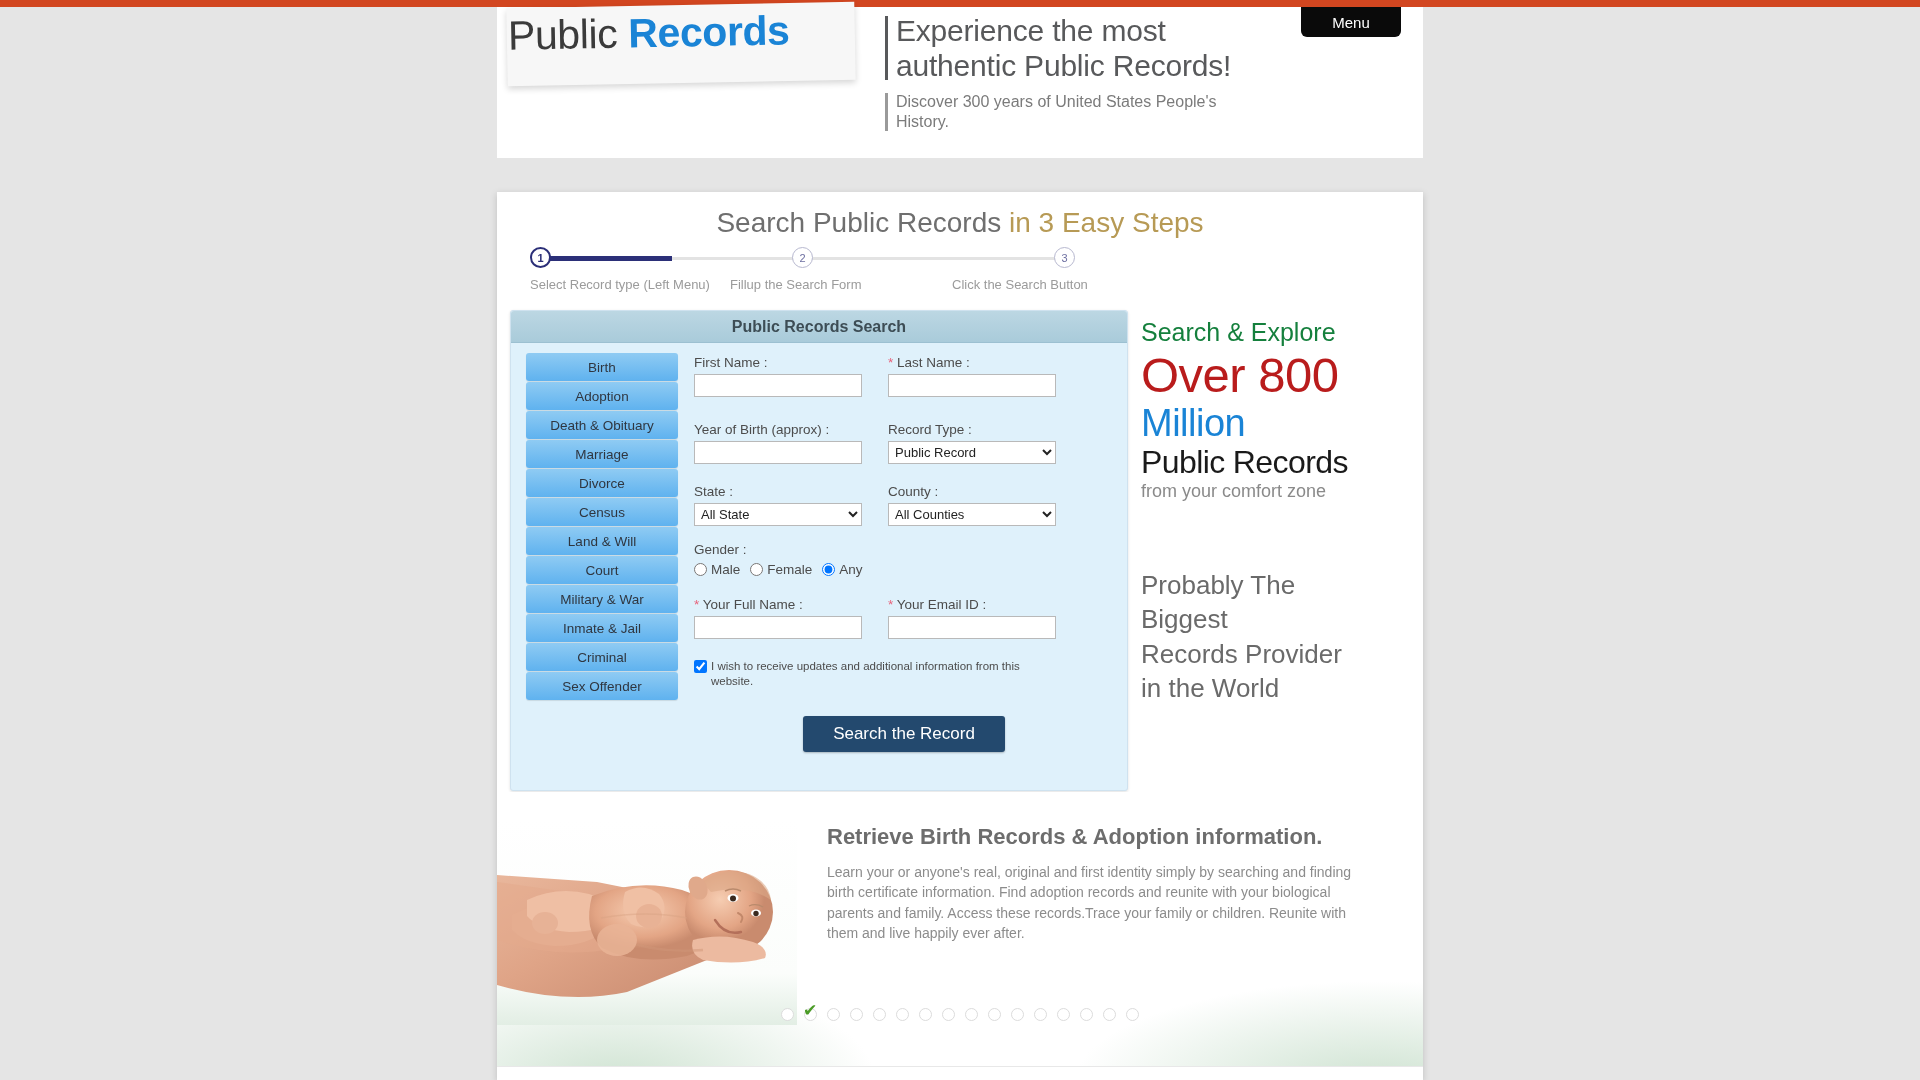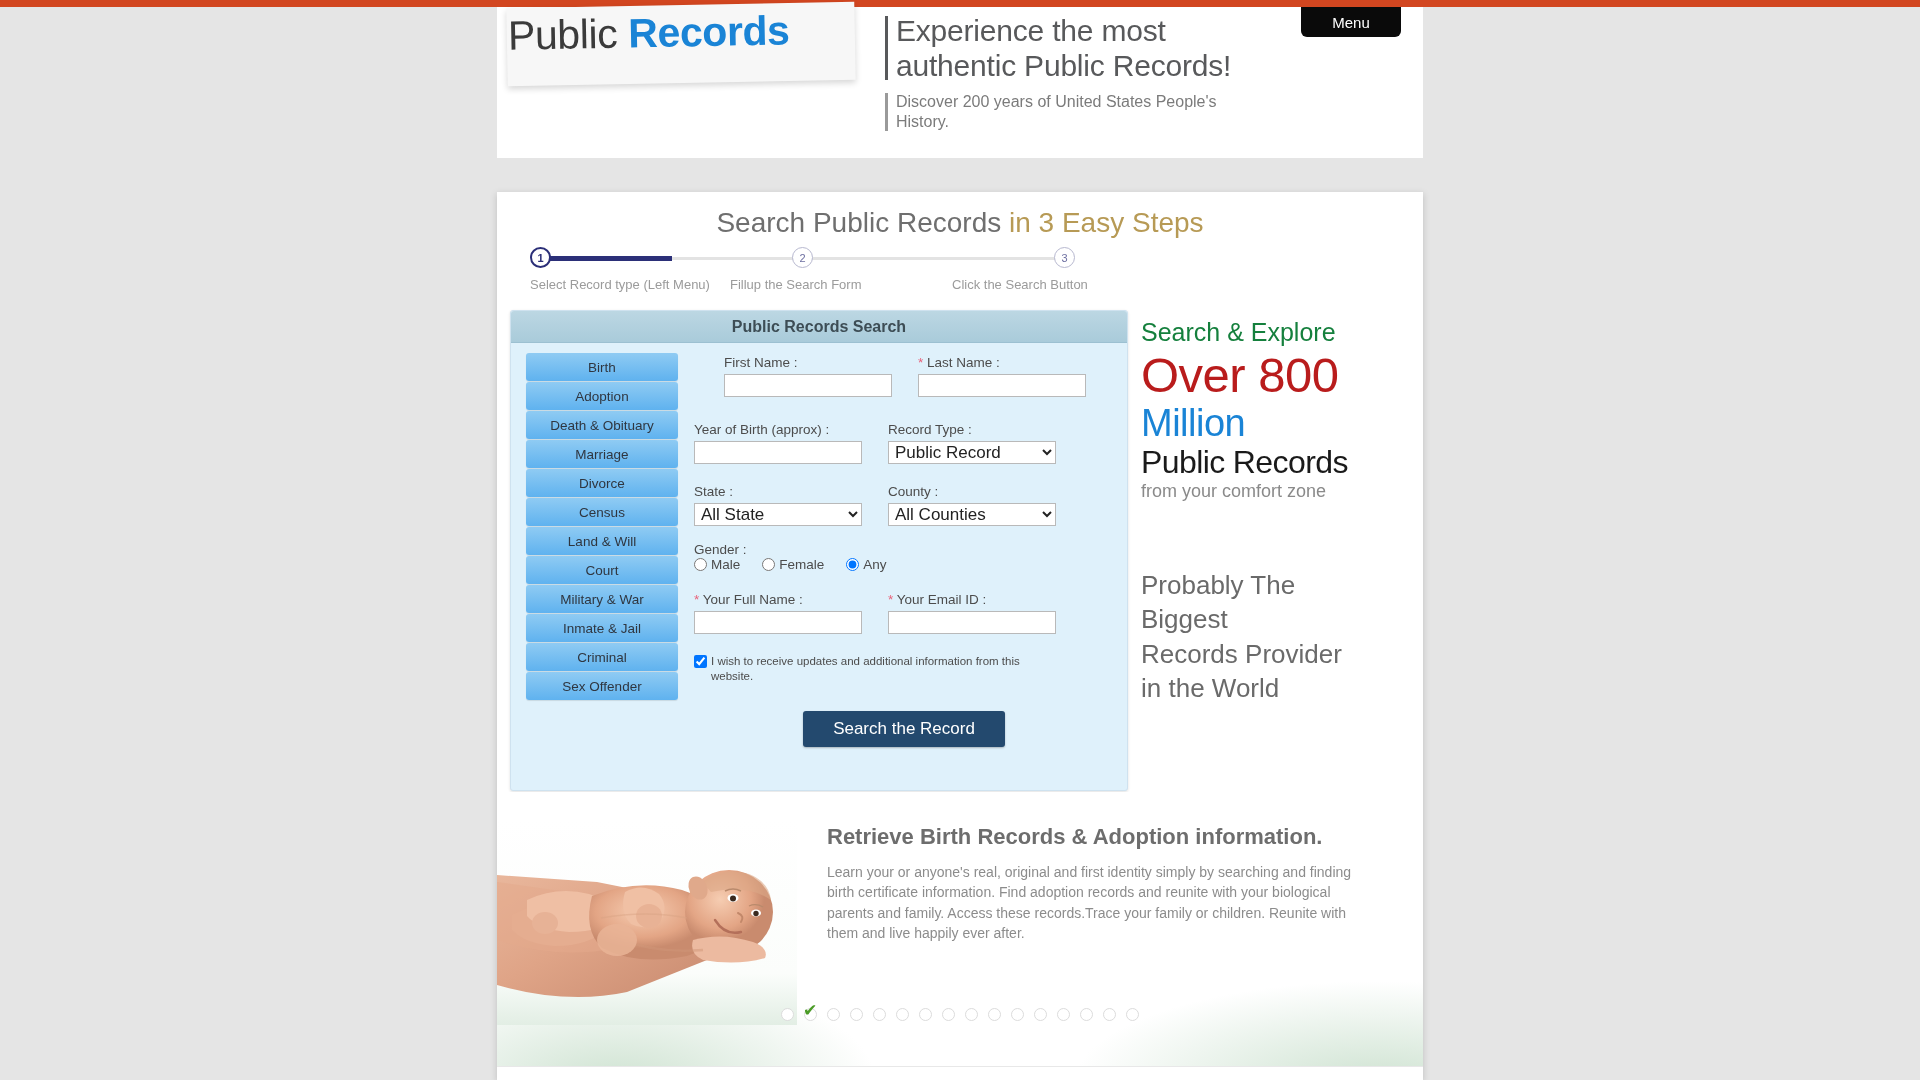--- a/index.html
+++ b/index.html
@@ -140,26 +140,26 @@
   .fcol-r { position: absolute; left: 194px; width: 170px; }
   .flabel { font-size: 13.5px; color: #4c4c4c; margin-bottom: 4px; white-space: nowrap; }
   .req { color: #e8627a; }
   .finput {
     width: 168px; height: 23px; border: 1px solid #b9b9b9; background: #ffffff;
     font-size: 13px; padding: 0 4px; font-family: "Liberation Sans", sans-serif;
     color: #222;
   }
   .fselect {
     width: 168px; height: 23px; border: 1px solid #b9b9b9; background: #ffffff;
-    font-size: 17px; padding: 0 2px; font-family: "Liberation Sans", sans-serif;
+    font-size: 13px; padding: 0 2px; font-family: "Liberation Sans", sans-serif;
     color: #222;
   }
 
   .gender-row { font-size: 13.5px; color: #4c4c4c; }
-  .gender-opts { display: flex; align-items: center; gap: 16px; }
+  .gender-opts { margin-top: 5px; display: flex; align-items: center; gap: 4px; }
   .gender-opts label { display: inline-flex; align-items: center; gap: 3px; font-size: 13.5px; color: #4c4c4c; cursor: pointer; margin-right: 6px; }
   .gender-opts input { margin: 0 1px 0 0; }
 
   .consent-row { display: flex; align-items: flex-start; gap: 4px; width: 355px; }
   .consent-row input { margin: 1px 0 0 0; }
   .consent-txt { font-size: 11.5px; color: #4c4c4c; line-height: 1.28; }
 
   .search-btn {
     display: block; margin: 0 auto; width: 202px; height: 36px;
     background: #23496e; color: #ffffff; border: none; border-radius: 3px;
@@ -221,21 +221,21 @@
 
   <div class="header">
     <div class="logo-plate"></div>
     <div class="logo-text"><span>Public </span><span class="hi">Records</span></div>
 
     <div class="tagline-wrap">
       <div class="tagline">
         <div>Experience the most</div>
         <div>authentic Public Records!</div>
       </div>
-      <div class="subtagline">Discover 200 years of United States People's History.</div>
+      <div class="subtagline">Discover 300 years of United States People's History.</div>
     </div>
 
     <div class="menu-btn">Menu</div>
   </div>
 
   <div class="main-card">
 
     <div class="steps-title"><span>Search Public Records </span><span class="accent">in 3 Easy Steps</span></div>
 
     <div class="progress">
@@ -265,21 +265,21 @@
         <div class="rec-item">Land &amp; Will</div>
         <div class="rec-item">Court</div>
         <div class="rec-item">Military &amp; War</div>
         <div class="rec-item">Inmate &amp; Jail</div>
         <div class="rec-item">Criminal</div>
         <div class="rec-item">Sex Offender</div>
       </div>
 
       <div class="form-area">
 
-        <div class="frow" style="height:52px;margin-left:30px;">
+        <div class="frow" style="height:52px;">
           <div class="fcol-l">
             <div class="flabel">First Name :</div>
             <input class="finput" type="text" value="" style="">
           </div>
           <div class="fcol-r">
             <div class="flabel"><span class="req">*</span> <span>Last Name :</span></div>
             <input class="finput" type="text" value="" style="">
           </div>
         </div>
 

